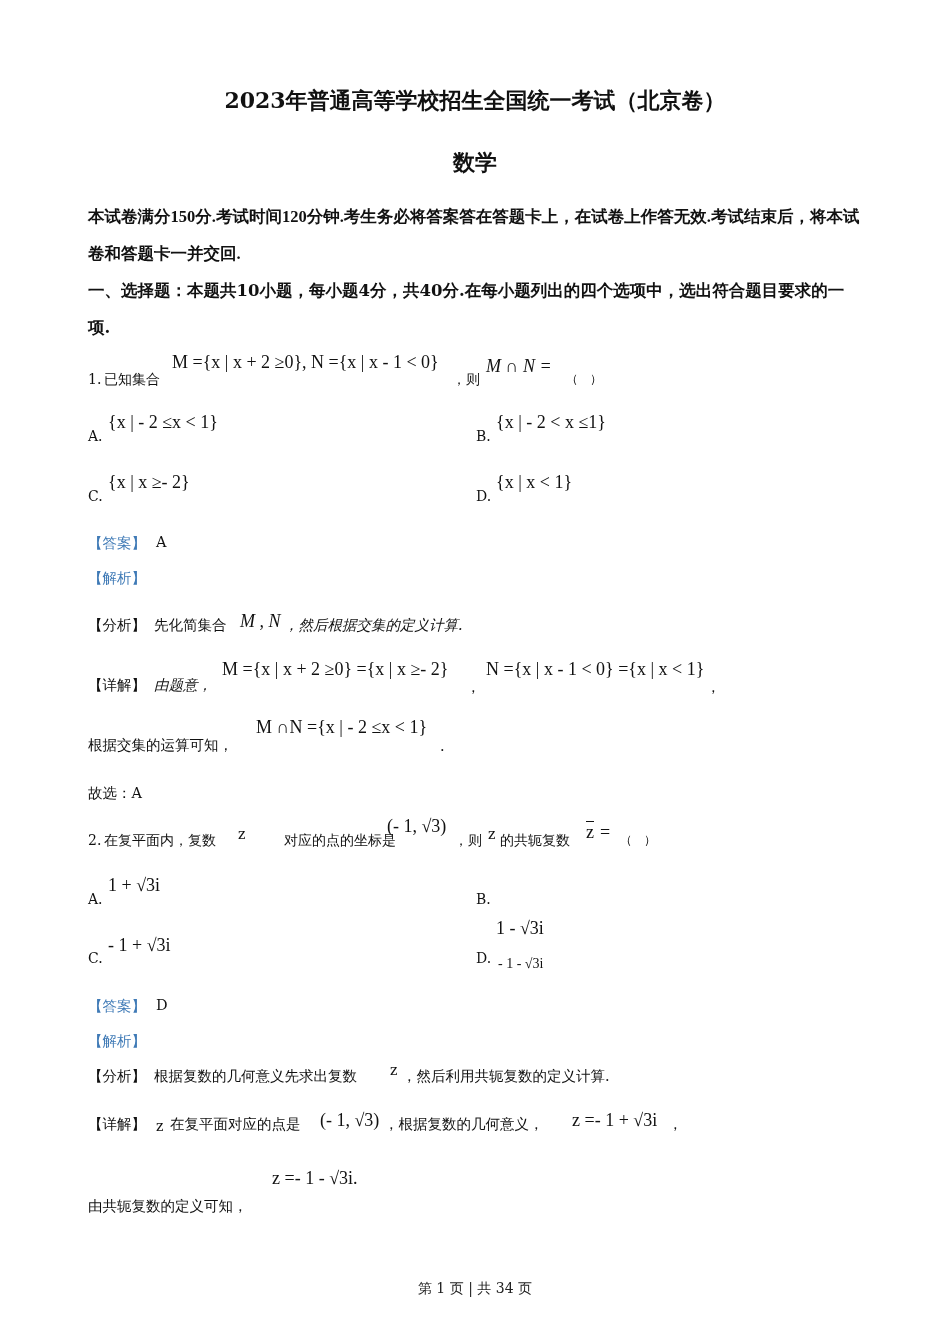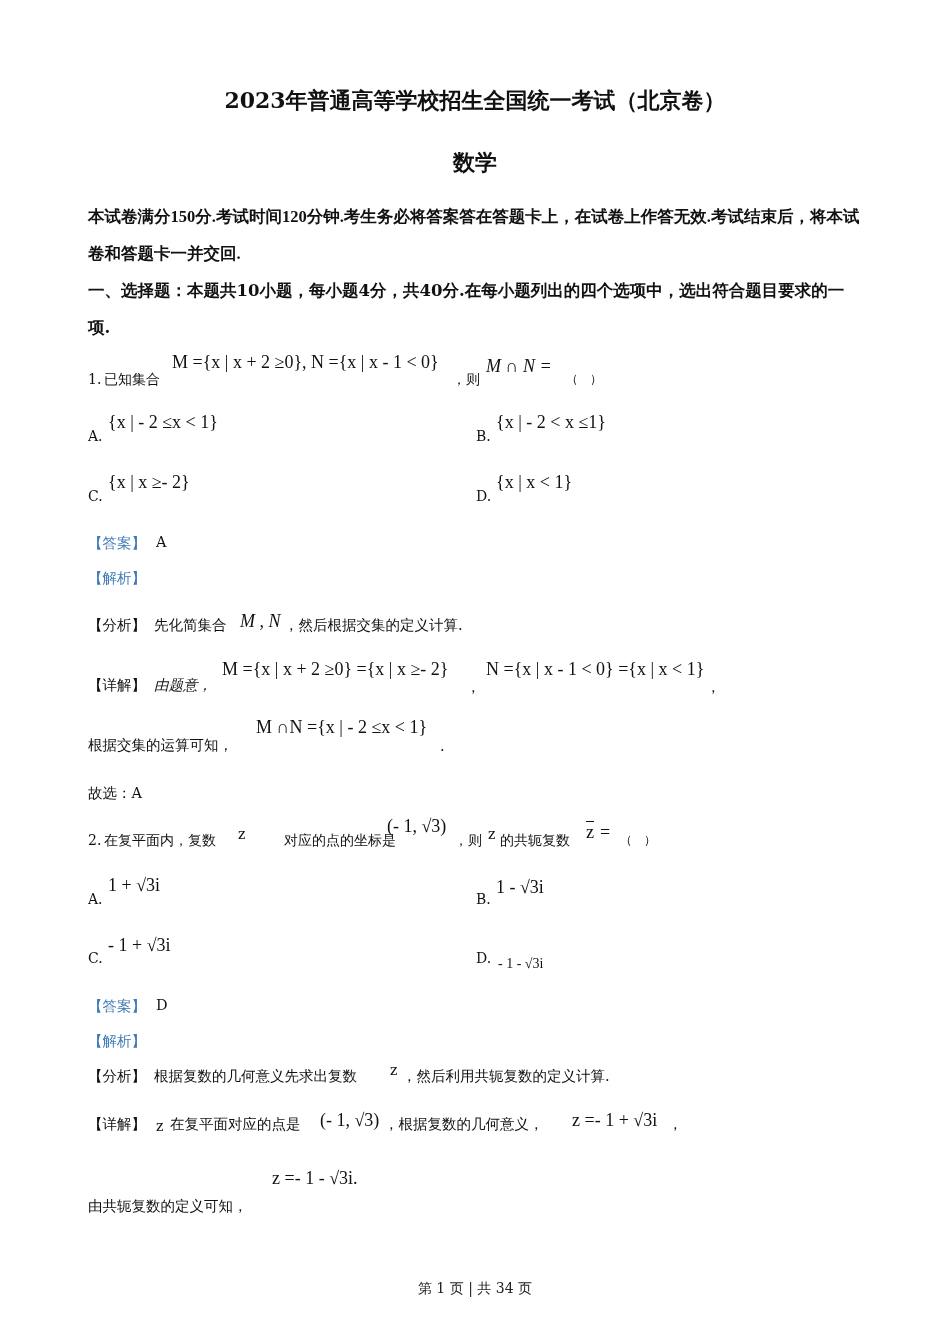--- a/index.html
+++ b/index.html
@@ -62,21 +62,21 @@
 <div class="abs opt-letter" style="left:476px; top:488px;">D.</div>
 <div class="abs math" style="left:496px; top:472px;">{x | x &lt; 1}</div>
 
 <div class="abs label-blue" style="left:88px; top:534px;">【答案】</div>
 <div class="abs body-text" style="left:156px; top:534px;">A</div>
 <div class="abs label-blue" style="left:88px; top:569px;">【解析】</div>
 
 <div class="abs label-black" style="left:88px; top:616px;">【分析】</div>
 <div class="abs body-text" style="left:154px; top:616px;">先化简集合</div>
 <div class="abs math mi" style="left:240px; top:611px;">M , N</div>
-<div class="abs body-text" style="left:284px; top:616px;">，然后根据交集的定义计算.</div>
+<div class="abs body-text" style="left:284px; top:616px;font-style:italic;">，然后根据交集的定义计算.</div>
 
 <div class="abs label-black" style="left:88px; top:676px;">【详解】</div>
 <div class="abs body-text" style="left:154px; top:676px;font-style:italic;">由题意，</div>
 <div class="abs math" style="left:222px; top:659px;">M ={x | x + 2 ≥0} ={x | x ≥- 2}</div>
 <div class="abs body-text" style="left:466px; top:678px;">，</div>
 <div class="abs math" style="left:486px; top:659px;">N ={x | x - 1 &lt; 0} ={x | x &lt; 1}</div>
 <div class="abs body-text" style="left:706px; top:678px;">，</div>
 
 <div class="abs body-text" style="left:88px; top:736px;">根据交集的运算可知，</div>
 <div class="abs math" style="left:256px; top:717px;">M ∩N ={x | - 2 ≤x &lt; 1}</div>
@@ -92,21 +92,21 @@
 <div class="abs q" style="left:454px; top:832px;">，则</div>
 <div class="abs q" style="left:488px; top:826px;">z</div>
 <div class="abs q" style="left:500px; top:832px;font-family:Liberation Mono, monospace;">的共轭复数</div>
 <div class="abs math overbar" style="left:586px; top:822px;">z</div>
 <div class="abs math" style="left:600px; top:822px;">=</div>
 <div class="abs q" style="left:620px; top:832px; font-size:12px;">（　）</div>
 
 <div class="abs opt-letter" style="left:88px; top:891px;">A.</div>
 <div class="abs math" style="left:108px; top:875px;">1 + √3i</div>
 <div class="abs opt-letter" style="left:476px; top:891px;">B.</div>
-<div class="abs math" style="left:496px; top:877px;text-align:center;">1 - √3i</div>
+<div class="abs math" style="left:496px; top:918px;text-align:center;">1 - √3i</div>
 <div class="abs opt-letter" style="left:88px; top:950px;">C.</div>
 <div class="abs math" style="left:108px; top:935px;">- 1 + √3i</div>
 <div class="abs opt-letter" style="left:476px; top:950px;">D.</div>
 <div class="abs math" style="left:498px; top:956px; font-size:14px;">- 1 - √3i</div>
 
 <div class="abs label-blue" style="left:88px; top:997px;">【答案】</div>
 <div class="abs body-text" style="left:156px; top:997px;">D</div>
 <div class="abs label-blue" style="left:88px; top:1032px;">【解析】</div>
 
 <div class="abs label-black" style="left:88px; top:1067px;">【分析】</div>

